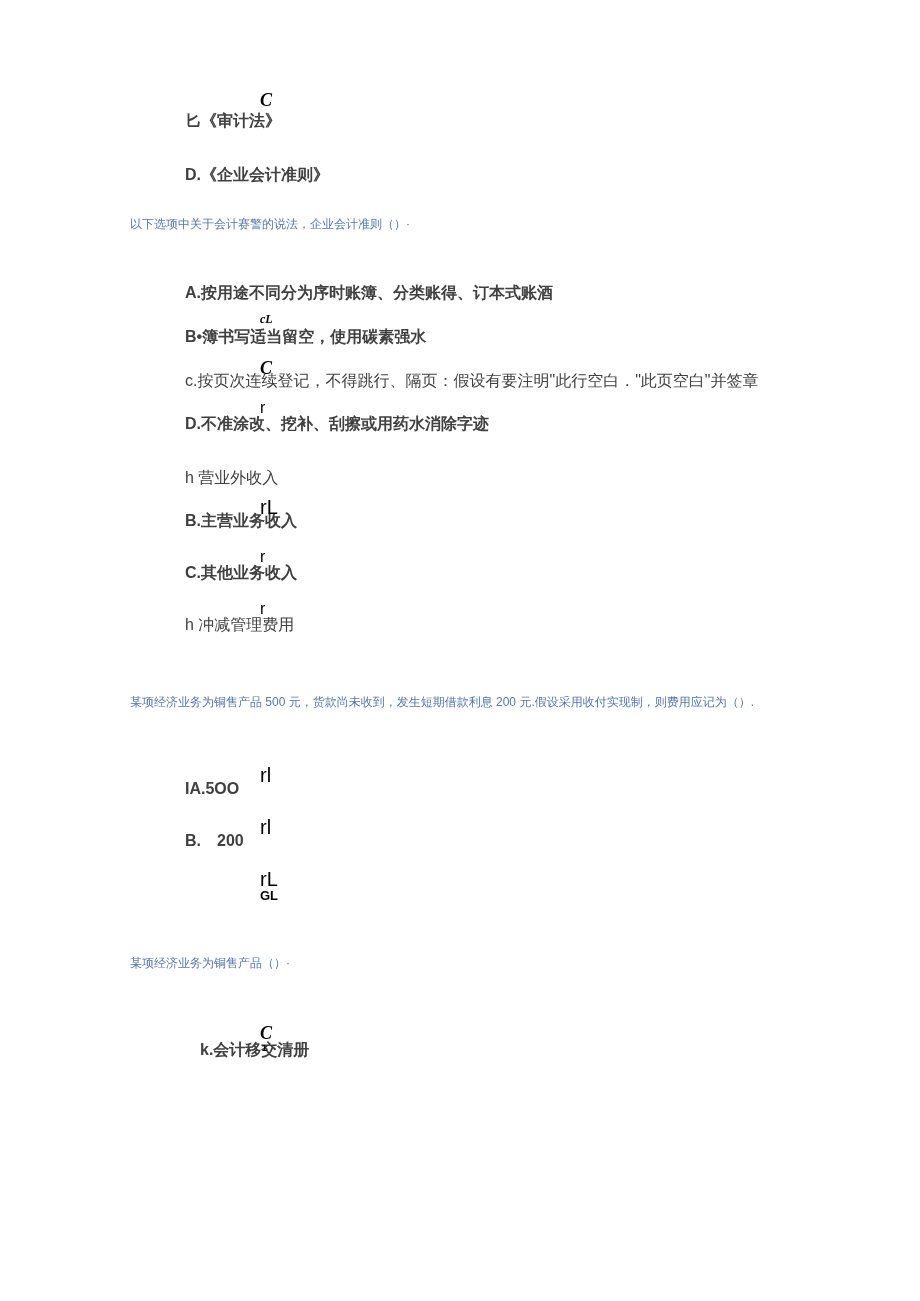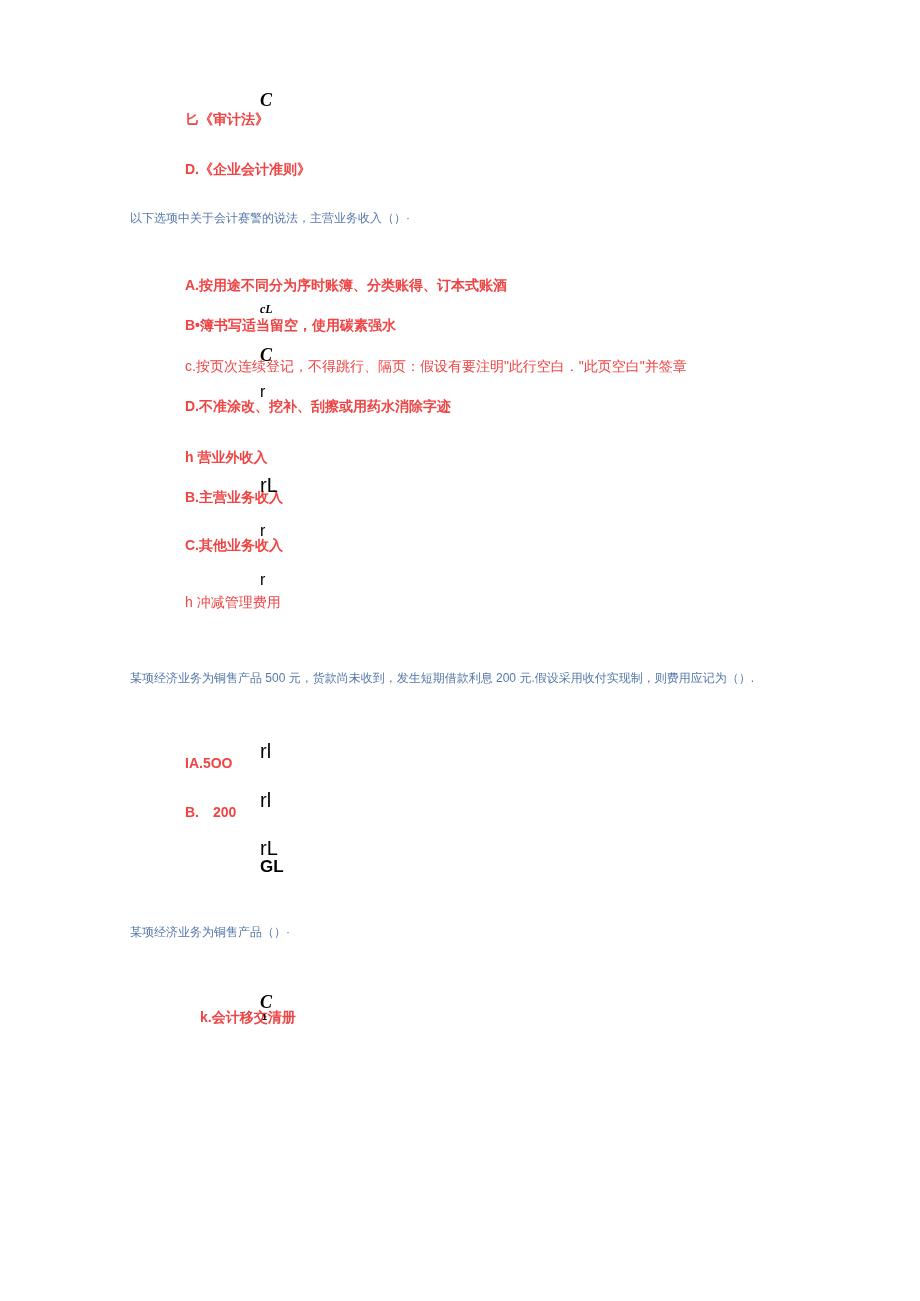--- a/index.html
+++ b/index.html
@@ -31,41 +31,41 @@
   }
   .marker.rl {
     font-style: normal;
     font-family: Arial, sans-serif;
     font-size: 20px;
     font-weight: normal;
   }
   .marker.gl {
     font-style: normal;
     font-family: Arial, sans-serif;
-    font-size: 17px;
+    font-size: 13px;
     font-weight: bold;
   }
   .marker.cl {
     font-family: "Times New Roman", serif;
     font-size: 12px;
   }
   .marker.sup {
     font-style: normal;
     font-family: Arial, sans-serif;
     font-size: 9px;
     vertical-align: super;
   }
   .opt-row {
     position: relative;
     margin-bottom: 10px;
   }
   .opt-text {
     margin-left: 55px;
-    font-size: 14px;
-    color: #ef4444;
+    font-size: 16px;
+    color: #404040;
     font-weight: bold;
     line-height: 1.6;
   }
   .question {
     margin: 28px 0 28px 0;
     font-size: 12px;
     color: #5577aa;
     line-height: 1.6;
   }
   .gap-sm { height: 8px; }
@@ -80,21 +80,21 @@
   <div class="opt-row">
     <span class="marker" style="top:0;">C</span>
     <div class="gap-md"></div>
     <div class="opt-text">匕《审计法》</div>
   </div>
   <div class="gap-md"></div>
   <div class="opt-row">
     <div class="opt-text">D.《企业会计准则》</div>
   </div>
 
-  <div class="question">以下选项中关于会计赛警的说法，主营业务收入（）·</div>
+  <div class="question">以下选项中关于会计赛警的说法，企业会计准则（）·</div>
 
   <div class="gap-md"></div>
   <div class="opt-row">
     <div class="opt-text">A.按用途不同分为序时账簿、分类账得、订本式账酒</div>
   </div>
   <div class="opt-row">
     <span class="marker cl" style="top:-4px;">cL</span>
     <div class="gap-sm"></div>
     <div class="opt-text">B•簿书写适当留空，使用碳素强水</div>
   </div>
@@ -105,38 +105,38 @@
   </div>
   <div class="opt-row">
     <span class="marker r" style="top:-4px;">r</span>
     <div class="gap-sm"></div>
     <div class="opt-text">D.不准涂改、挖补、刮擦或用药水消除字迹</div>
   </div>
 
 
   <div class="gap-md"></div>
   <div class="opt-row">
-    <div class="opt-text" style="font-weight:bold;">h 营业外收入</div>
+    <div class="opt-text" style="font-weight:normal;">h 营业外收入</div>
   </div>
   <div class="opt-row">
     <span class="marker rl" style="top:-4px;">rL</span>
     <div class="gap-sm"></div>
     <div class="opt-text">B.主营业务收入</div>
   </div>
   <div class="gap-sm"></div>
   <div class="opt-row">
     <span class="marker r" style="top:-4px;">r</span>
     <div class="gap-sm"></div>
     <div class="opt-text">C.其他业务收入</div>
   </div>
   <div class="gap-sm"></div>
   <div class="opt-row">
     <span class="marker r" style="top:-4px;">r</span>
     <div class="gap-sm"></div>
-    <div class="opt-text" style="font-weight:normal;margin-top:8px;">h 冲减管理费用</div>
+    <div class="opt-text" style="font-weight:normal;">h 冲减管理费用</div>
   </div>
 
   <div class="gap-md"></div>
   <div class="question">某项经济业务为铜售产品 500 元，货款尚未收到，发生短期借款利息 200 元.假设采用收付实现制，则费用应记为（）.</div>
 
   <div class="gap-lg"></div>
   <div class="opt-row">
     <span class="marker rl" style="top:-4px;">rl</span>
     <div class="gap-sm"></div>
     <div class="opt-text">IA.5OO</div>

